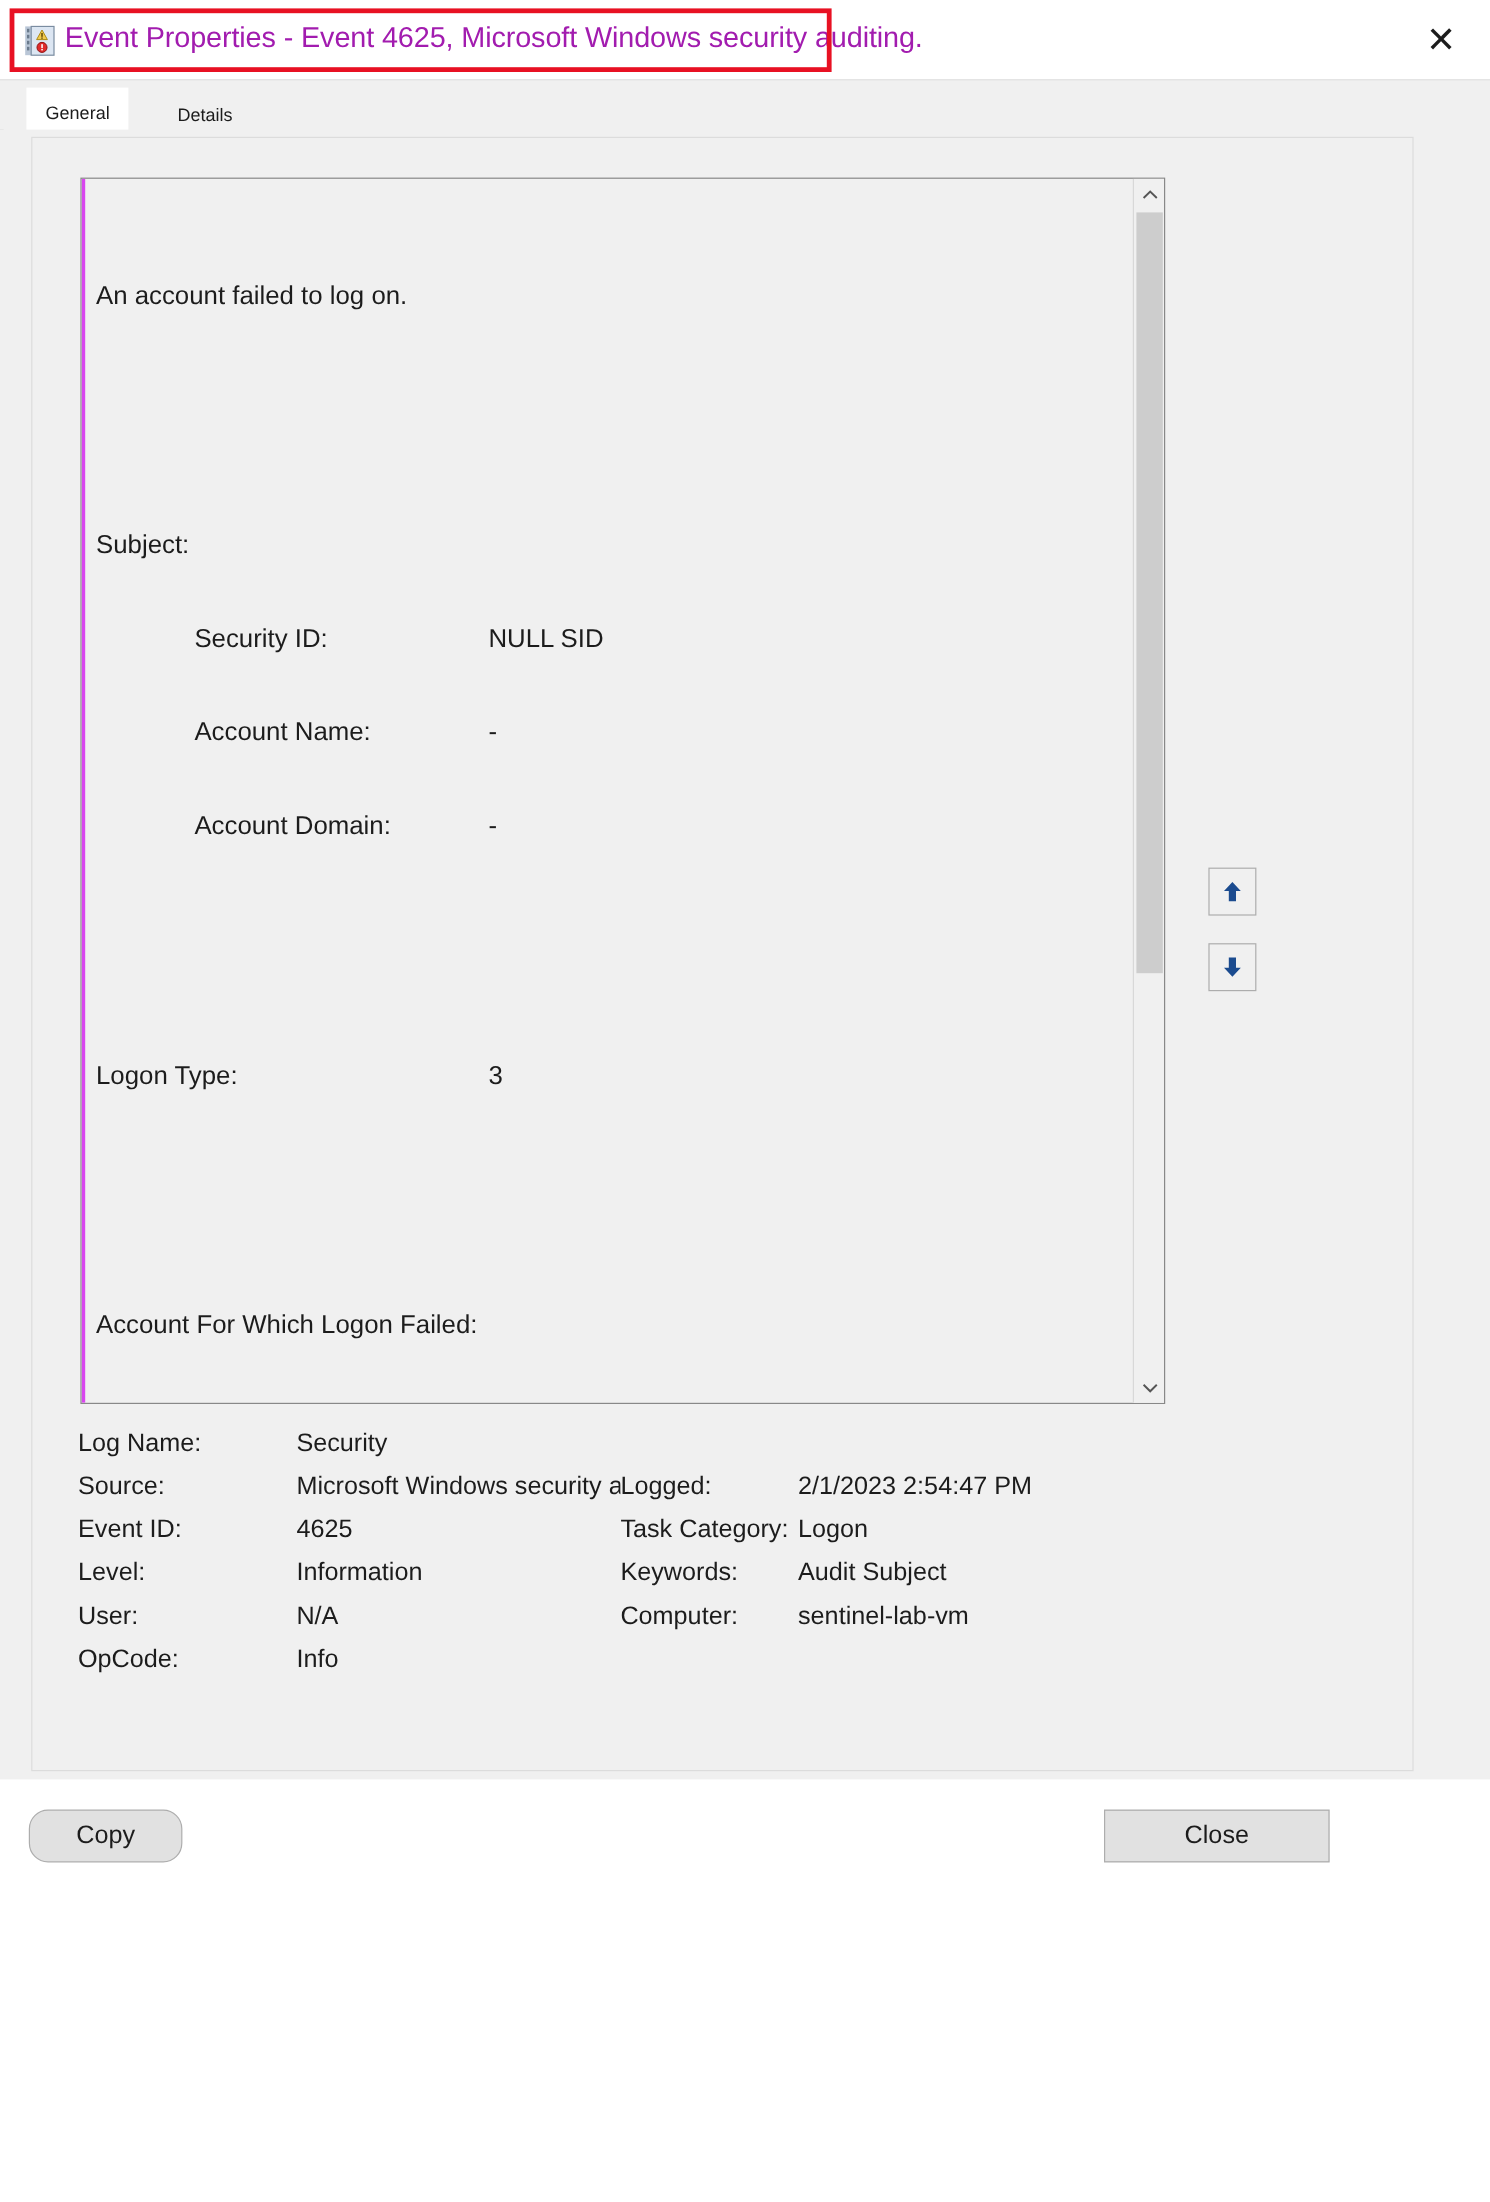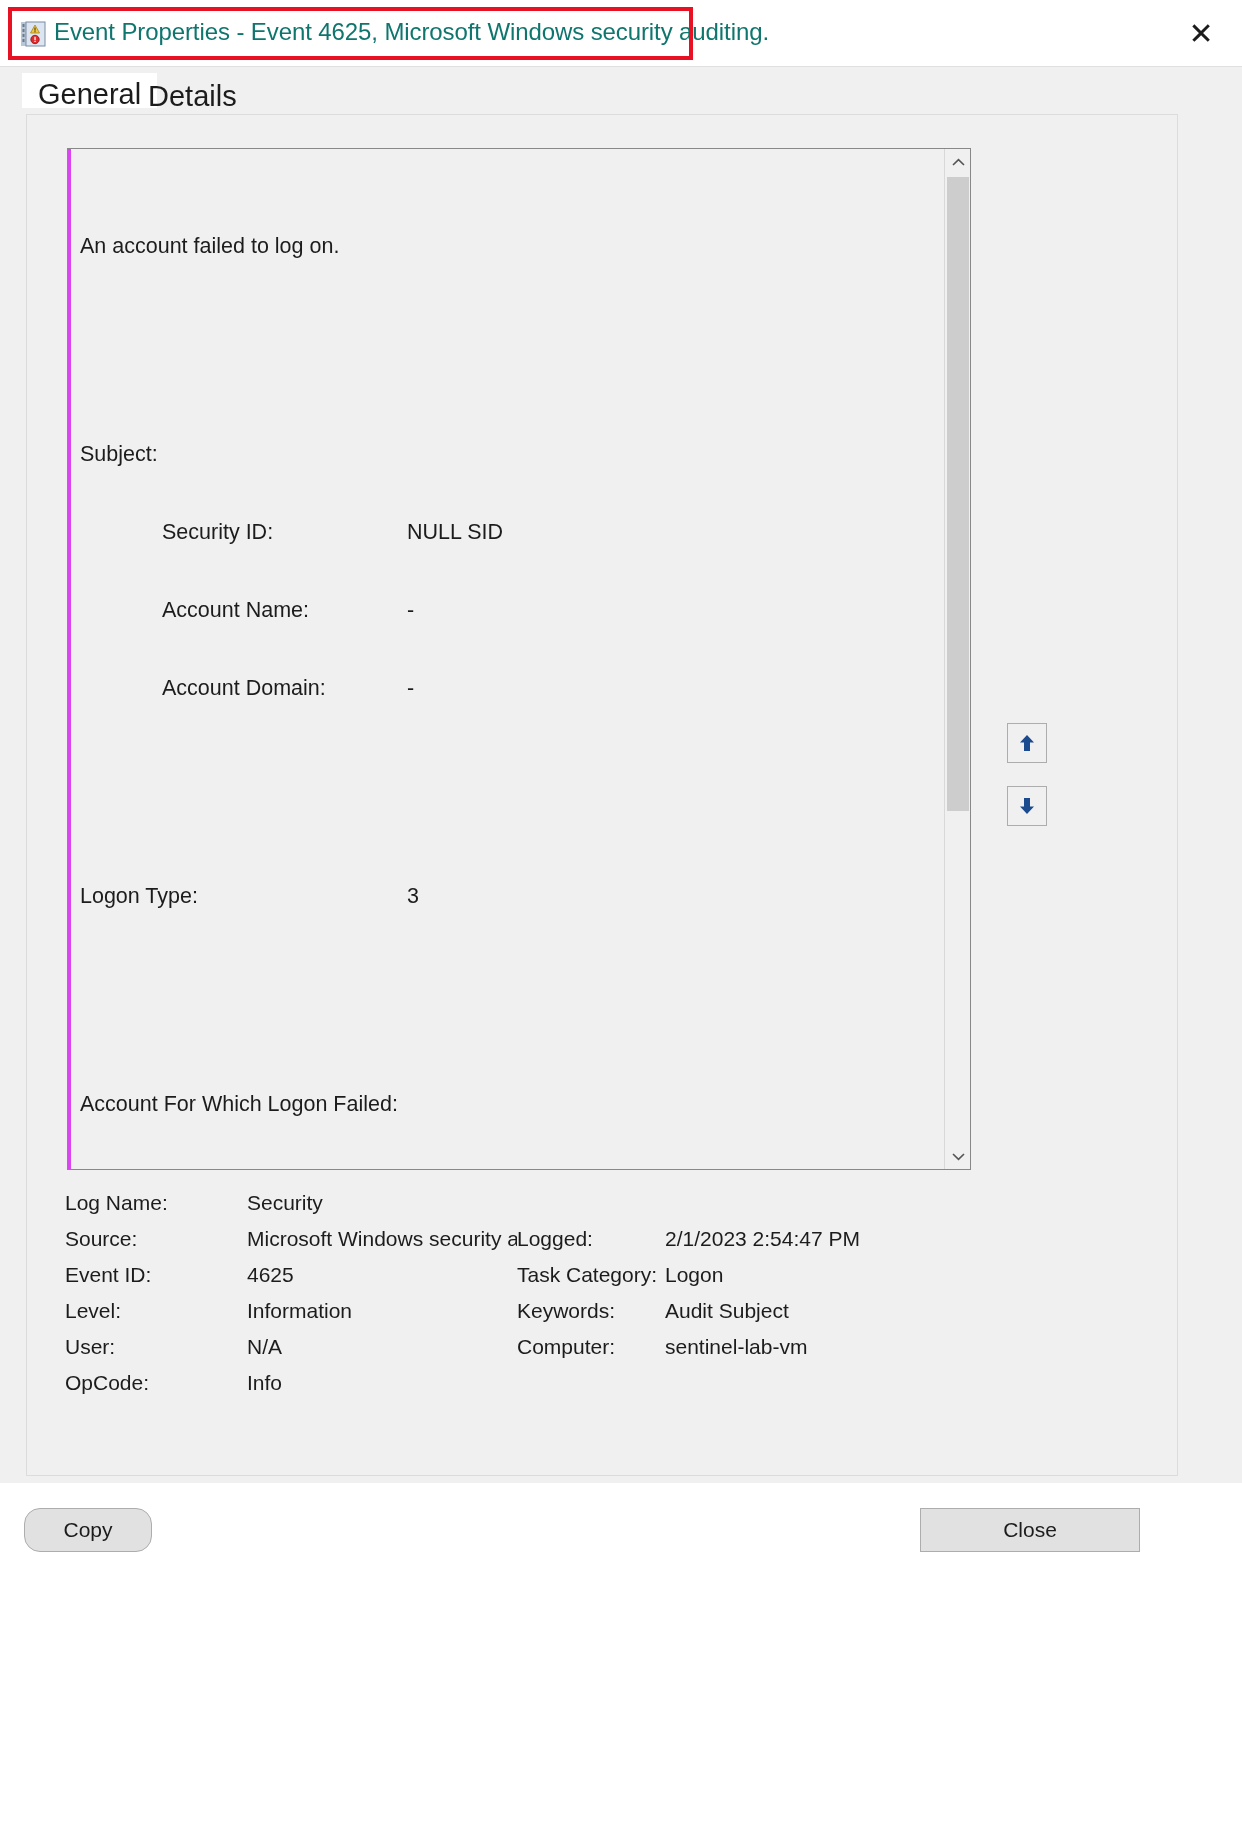--- a/index.html
+++ b/index.html
@@ -36,21 +36,21 @@
   }
   #title-icon {
     position: absolute;
     left: 20px; top: 21px;
     width: 26px; height: 26px;
   }
   #title-text {
     position: absolute;
     left: 54px; top: 18px;
     font-size: 24px;
-    color: #0f766e;
+    color: #a21caf;
     white-space: nowrap;
     letter-spacing: -0.1px;
   }
   #close-x {
     position: absolute;
     right: 14px; top: 10px;
     width: 54px; height: 46px;
     display: flex; align-items: center; justify-content: center;
     font-size: 30px;
     color: #1c1c1c;
@@ -66,21 +66,21 @@
     width: 1242px; height: 48px;
     background: #f0f0f0;
     border-top: 1px solid #e0e0e0;
   }
   .tab {
     position: absolute;
     top: 10px;
     height: 38px;
     padding: 0 16px;
     display: flex; align-items: center;
-    font-size: 29px;
+    font-size: 15px;
     color: #1c1c1c;
     cursor: default;
   }
   .tab.active {
     background: #ffffff;
     top: 6px;
     height: 42px;
   }
   #tab-general { left: 22px; }
   #tab-details { left: 132px; }
@@ -216,21 +216,21 @@
     height: 44px;
     background: #e1e1e1;
     border: 1px solid #adadad;
     font-size: 21px;
     color: #1c1c1c;
     display: flex; align-items: center; justify-content: center;
     font-family: "Liberation Sans", sans-serif;
     cursor: default;
   }
   #btn-copy  { left: 24px;   top: 25px; width: 128px; border-radius: 16px; }
-  #btn-close { left: 920px;  top: 25px; width: 220px; }
+  #btn-close { left: 920px;  top: 25px; width: 188px; }
 </style>
 </head>
 <body>
 
 <div id="window">
 
   <div id="titlebar">
     <svg id="title-icon" viewBox="0 0 26 26">
       <rect x="1" y="1" width="5" height="24" fill="#b9c6d6"></rect>
       <rect x="2.5" y="3" width="2" height="3" fill="#6a7a8c"></rect>

